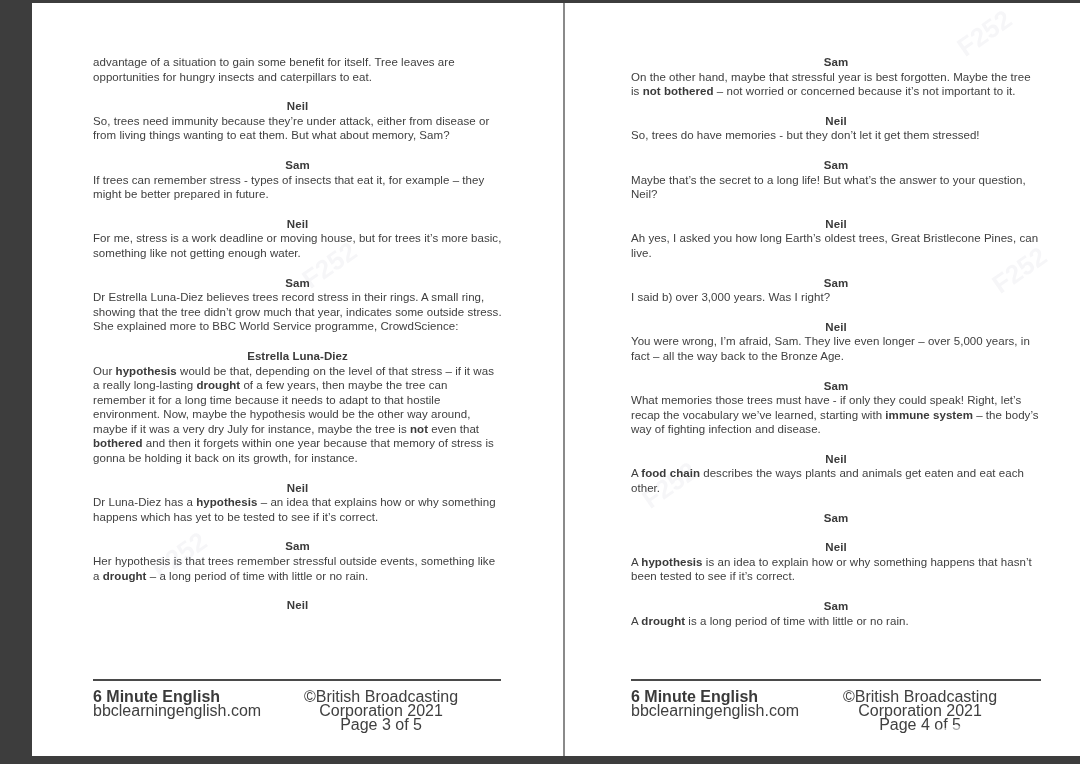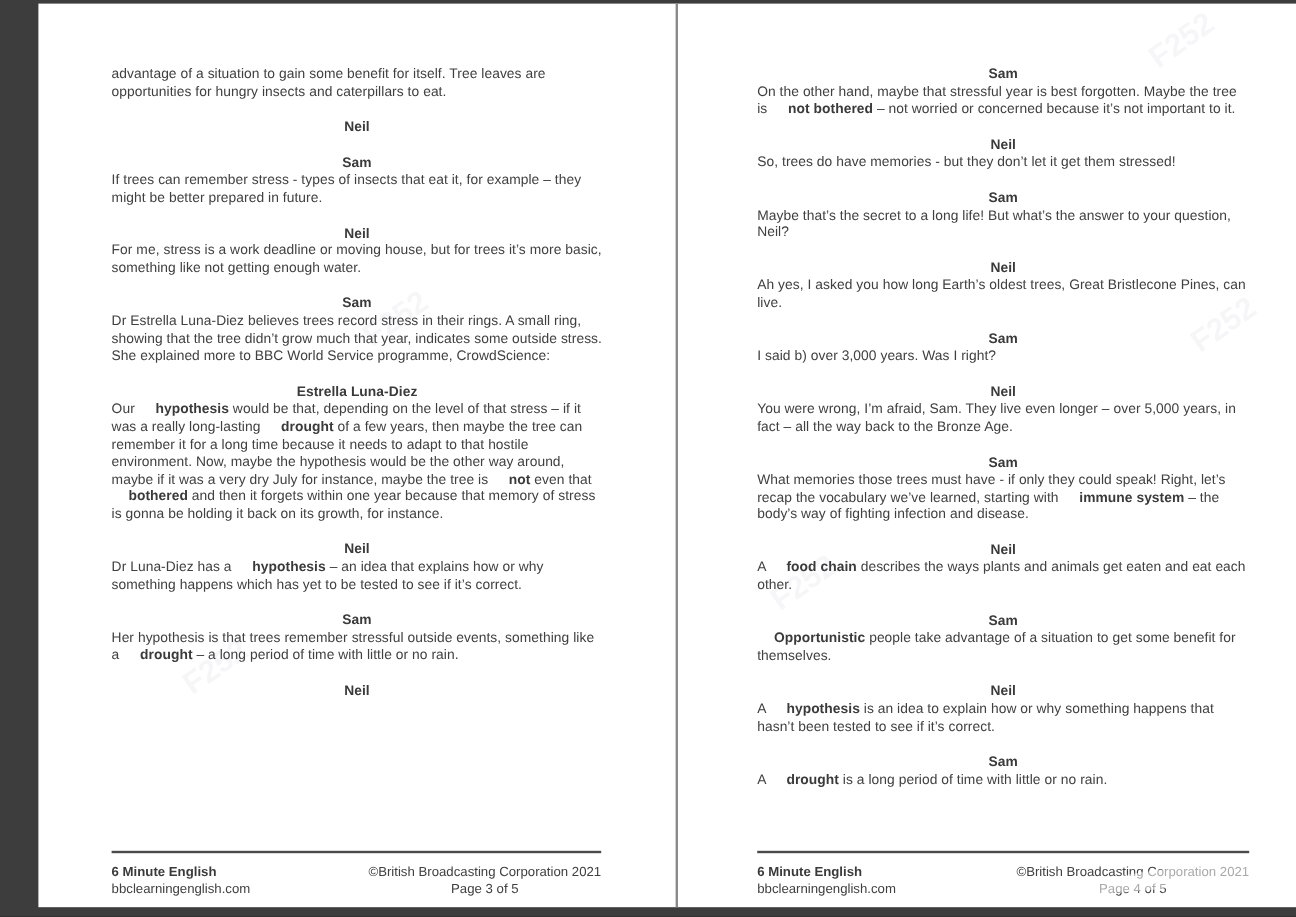--- a/index.html
+++ b/index.html
@@ -19,27 +19,27 @@
   .content{
     padding:52px 61px 0 61px;
     font-size:11.5px;
     line-height:14.6px;
     color:#404040;
     letter-spacing:0.05px;
   }
   .page-right .content{padding-left:66px;padding-right:62px;}
   .block{margin:0 0 15px 0;}
   .speaker{font-weight:700;color:#3a3a3a;text-align:center;}
-  .bold{font-weight:700;color:#3a3a3a;margin-left:14px;}
+  .bold{font-weight:700;color:#3a3a3a;}
   .page-footer{
-    position:absolute;left:61px;right:62px;bottom:8px;
+    position:absolute;left:61px;right:62px;bottom:24px;
     border-top:2px solid #4a4a4a;
     padding-top:9px;
     display:flex;justify-content:space-between;
-    font-size:11px;line-height:14px;color:#404040;
+    font-size:16px;line-height:14px;color:#404040;
   }
   .page-right .page-footer{left:66px;right:62px;}
   .footer-program{font-weight:700;color:#3a3a3a;}
   .footer-right{text-align:center;}
   .smudge{
     position:absolute;
     background:rgba(255,255,255,0.55);
     border-radius:50% / 60%;
     transform:rotate(-7deg);
     pointer-events:none;
@@ -61,20 +61,21 @@
 <div class="frame">
   <div class="spread">
 
     <section class="page page-left">
       <div class="content">
           <div class="block">
             <div><span>advantage of a situation to gain some benefit for itself. Tree leaves are opportunities for hungry insects and caterpillars to eat.</span></div>
           </div>
           <div class="block">
             <div class="speaker">Neil</div>
+            <div><span>So, trees need immunity because they’re under attack, either from disease or from living things wanting to eat them. But what about memory, Sam?</span></div>
           </div>
           <div class="block">
             <div class="speaker">Sam</div>
             <div><span>If trees can remember stress - types of insects that eat it, for example – they might be better prepared in future.</span></div>
           </div>
           <div class="block">
             <div class="speaker">Neil</div>
             <div><span>For me, stress is a work deadline or moving house, but for trees it’s more basic, something like not getting enough water.</span></div>
           </div>
           <div class="block">
@@ -138,21 +139,20 @@
           <div class="block">
             <div class="speaker">Sam</div>
             <div><span>What memories those trees must have - if only they could speak! Right, let’s recap the vocabulary we’ve learned, starting with </span><span class="bold">immune system</span><span> – the body’s way of fighting infection and disease.</span></div>
           </div>
           <div class="block">
             <div class="speaker">Neil</div>
             <div><span>A </span><span class="bold">food chain</span><span> describes the ways plants and animals get eaten and eat each other.</span></div>
           </div>
           <div class="block">
             <div class="speaker">Sam</div>
-            <div><span class="bold">Opportunistic</span><span> people take advantage of a situation to get some benefit for themselves.</span></div>
           </div>
           <div class="block">
             <div class="speaker">Neil</div>
             <div><span>A </span><span class="bold">hypothesis</span><span> is an idea to explain how or why something happens that hasn’t been tested to see if it’s correct.</span></div>
           </div>
           <div class="block">
             <div class="speaker">Sam</div>
             <div><span>A </span><span class="bold">drought</span><span> is a long period of time with little or no rain.</span></div>
           </div>
         </div>

